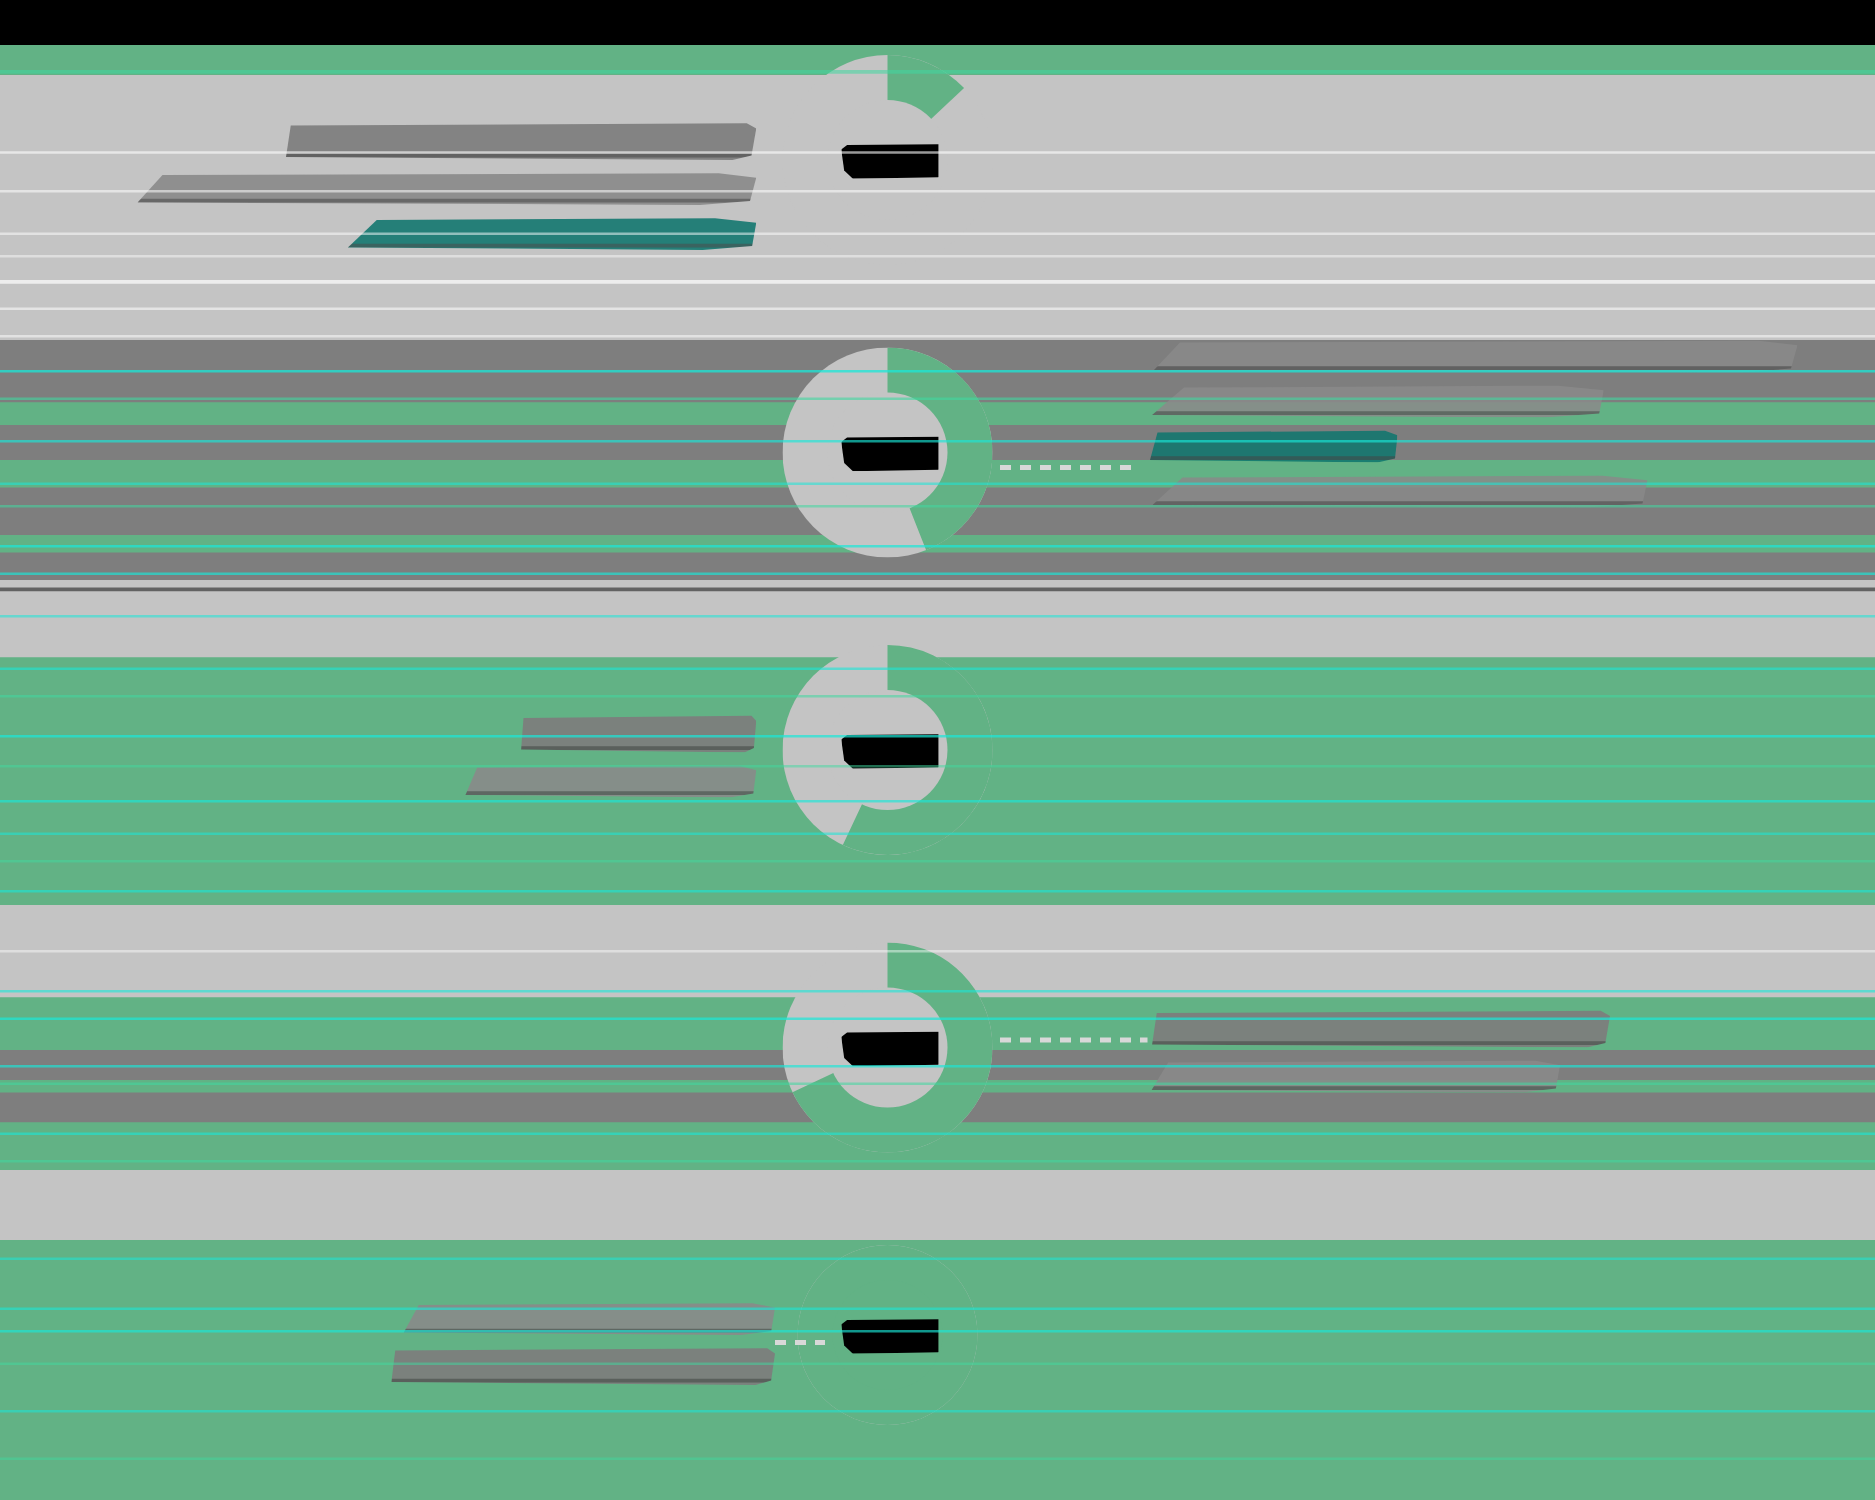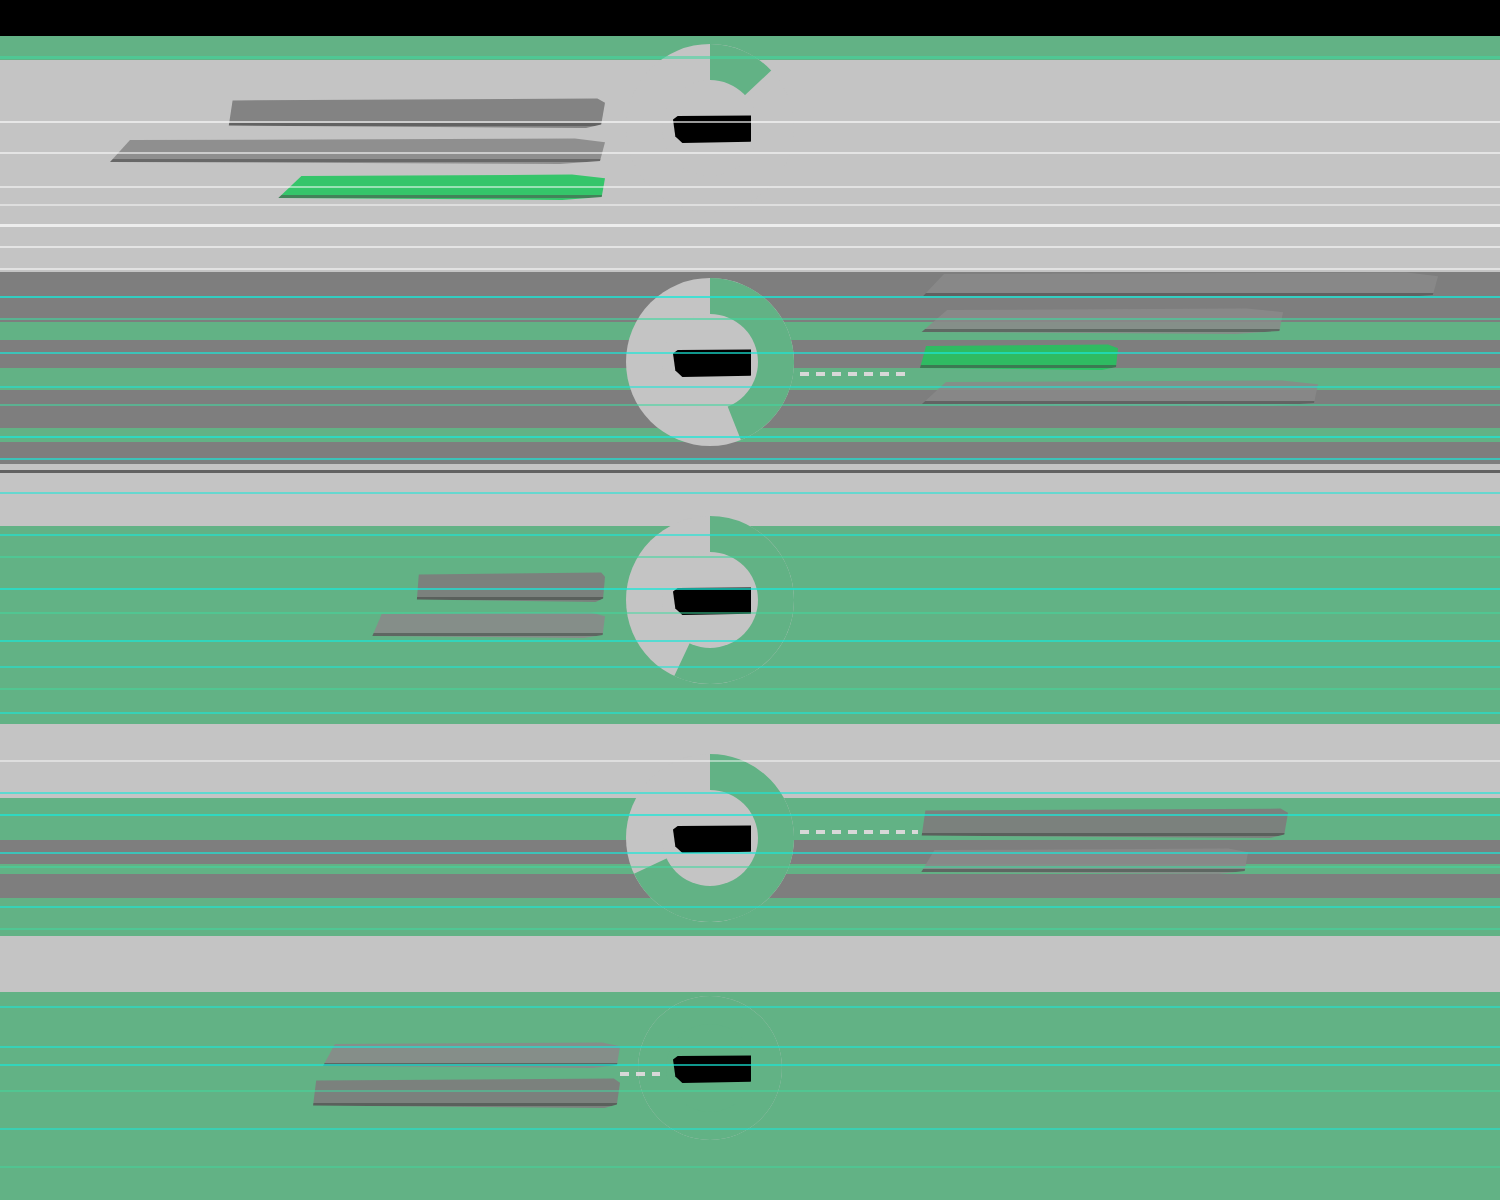--- a/index.html
+++ b/index.html
@@ -49,21 +49,21 @@
     border-radius:1px;
   }
   .smear::after{
     content:"";
     position:absolute;
     left:0;right:0;bottom:2px;
     height:3px;
     background:rgba(60,60,60,.55);
   }
   .smear.dark{background:#7d7d7d;}
-  .smear.light{background:#22c55e;}
+  .smear.light{background:#0f766e;}
 
   .title-smear{
     height:30px;
     font-size:25px;
     background:#878787;
   }
 
   
   .connector{
     position:absolute;

